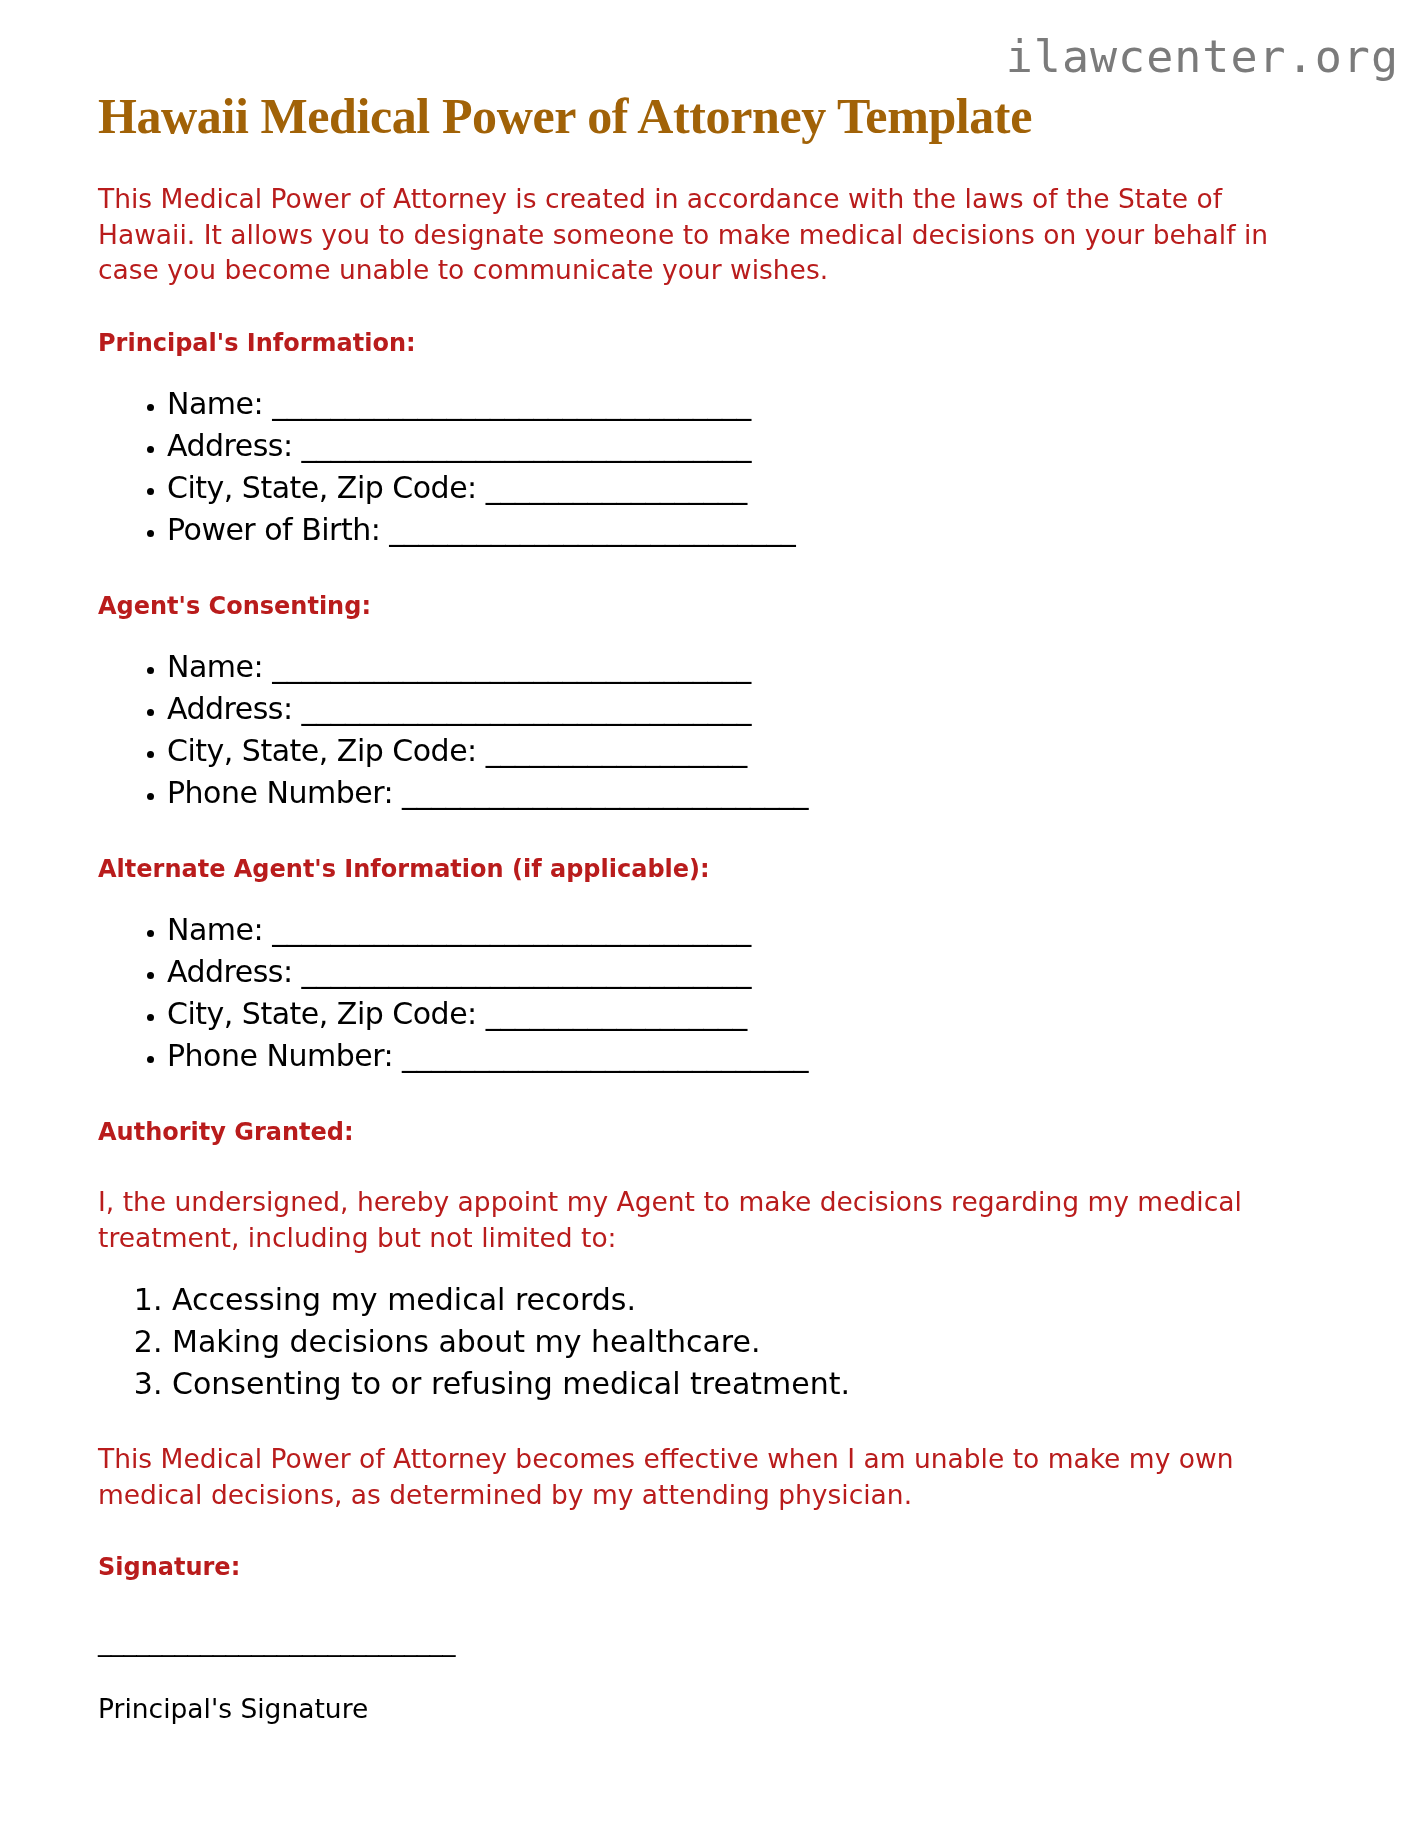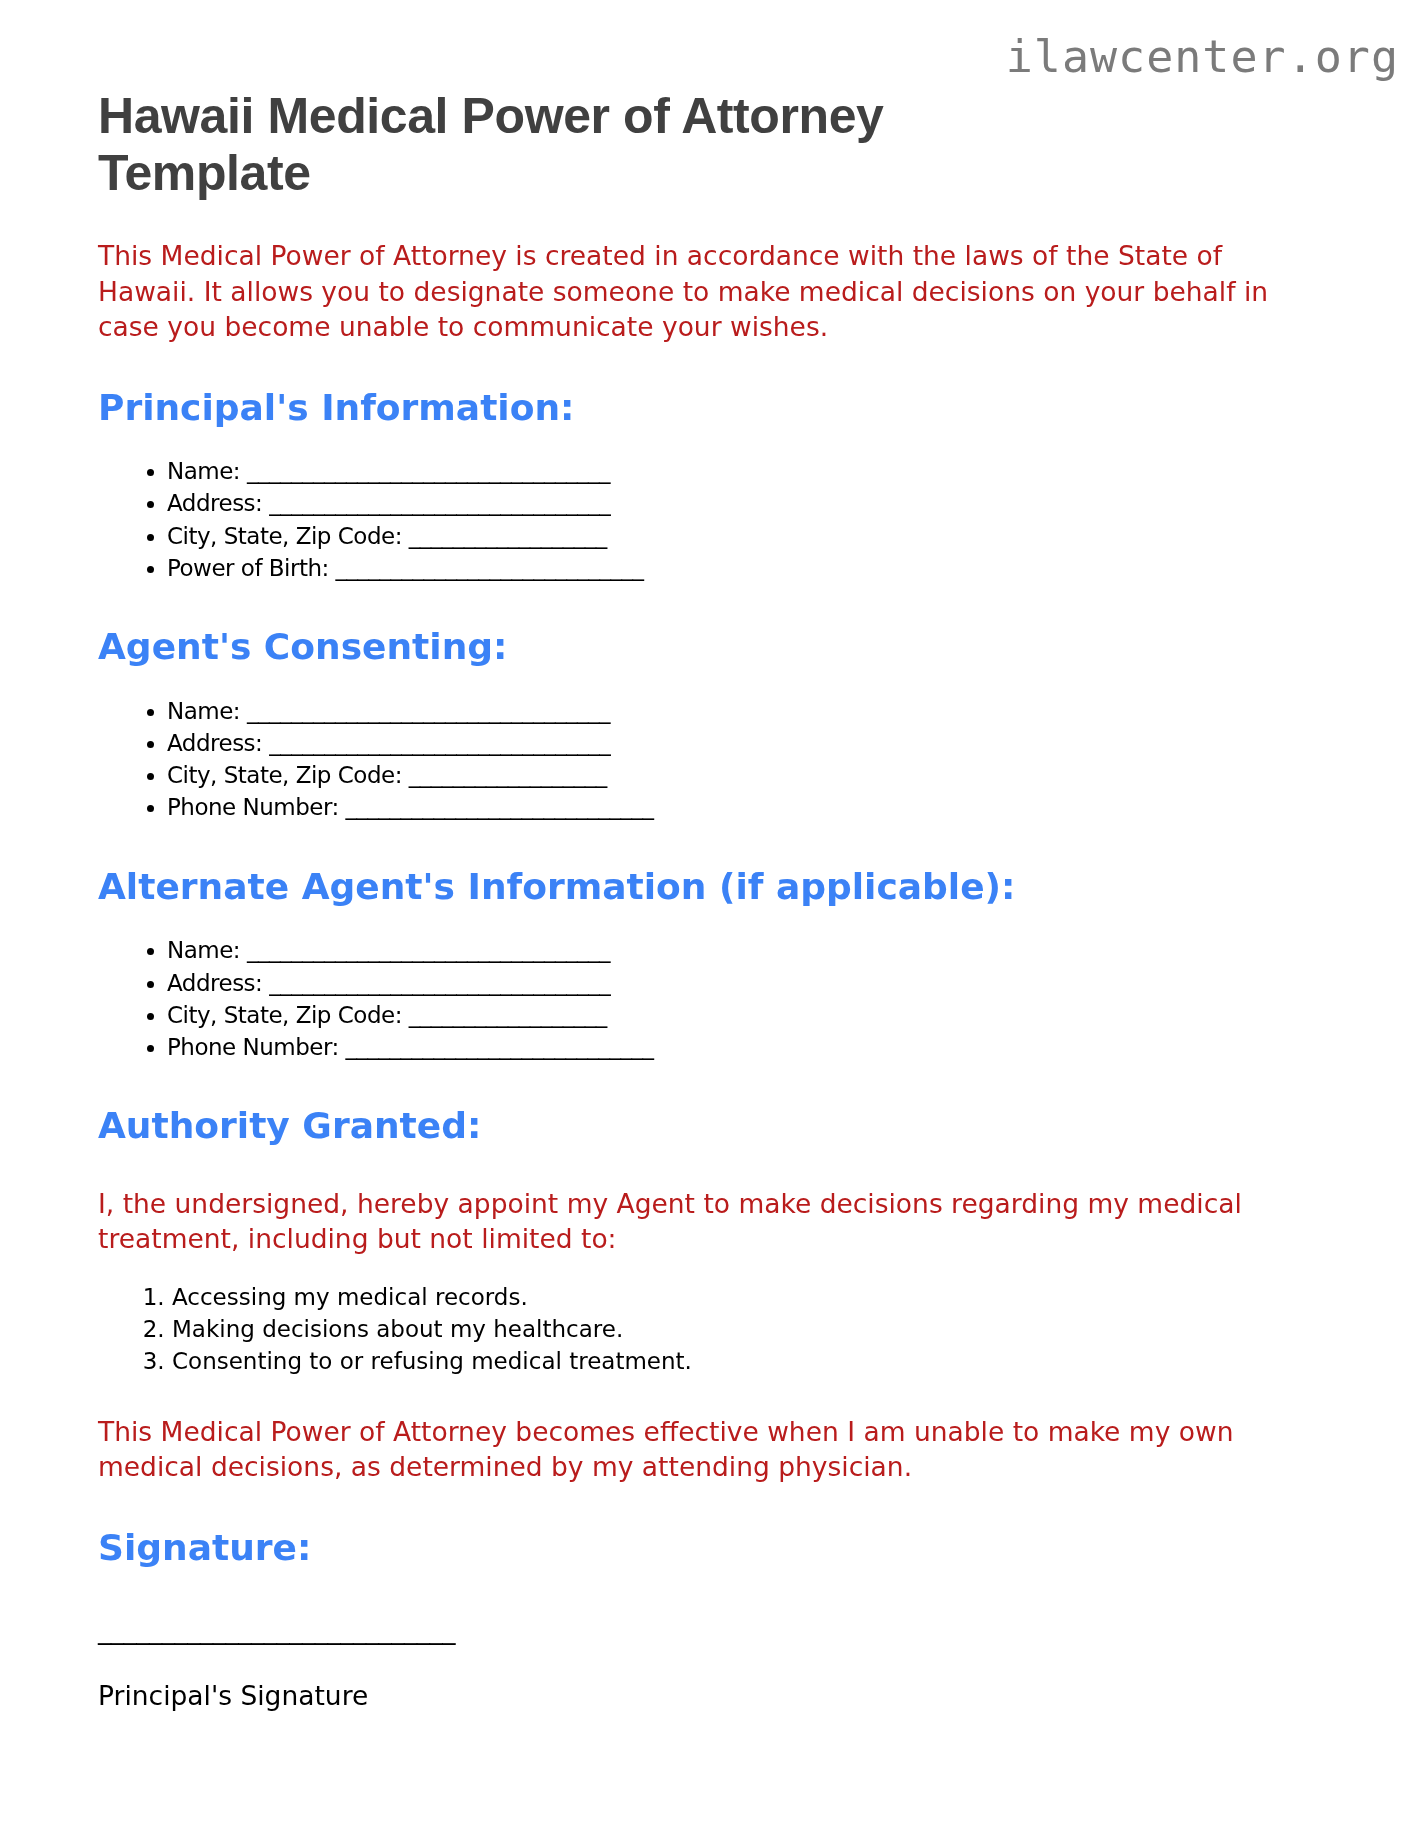--- a/index.html
+++ b/index.html
@@ -42,65 +42,65 @@
 
   
   .content {
     position: absolute;
     left: 74px;
     top: 0;
     width: 1205px;
   }
 
   h1.doc-title {
-    font-family: Liberation Sans, sans-serif;
+    font-family: Liberation Serif, serif;
     font-weight: bold;
     font-size: 50px;
     line-height: 1.14;
     margin: 0;
     padding-top: 88px;
     letter-spacing: -0.4px;
-    color: #404040;
+    color: #a16207;
     max-width: 1000px;
   }
 
   p.para {
     font-size: 26.5px;
     line-height: 1.34;
     margin: 36px 0 0 0;
     color: #b91c1c;
     max-width: 1202px;
   }
 
   h2.section-heading {
-    font-size: 36px;
+    font-size: 24px;
     font-weight: bold;
     margin: 40px 0 0 0;
     line-height: 1.3;
-    color: #3b82f6;
+    color: #b91c1c;
   }
 
   ul.field-list,
   ol.authority-list {
     margin: 24px 0 0 0;
     padding-left: 69px;
   }
 
   ul.field-list {
     list-style-type: disc;
   }
 
   ol.authority-list {
     list-style-type: decimal;
     padding-left: 74px;
   }
 
   ul.field-list li,
   ol.authority-list li {
-    font-size: 23px;
+    font-size: 30px;
     line-height: 1.40;
     color: #000000;
     white-space: nowrap;
   }
 
   ul.field-list li::marker {
     font-size: 22px;
   }
 
   .blank {

